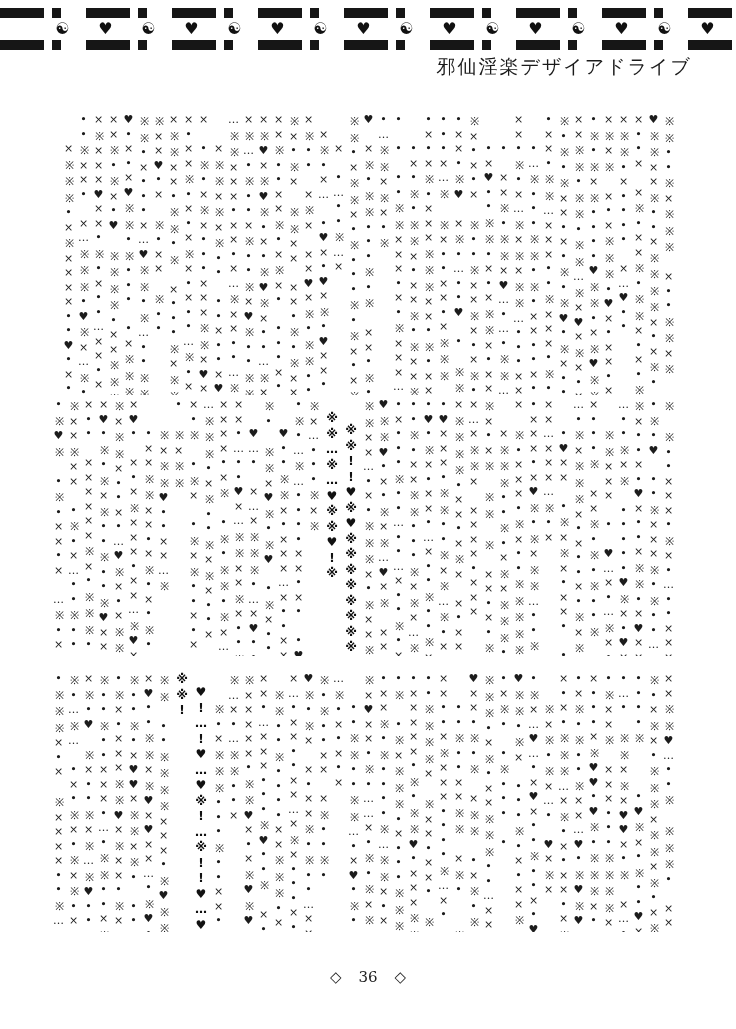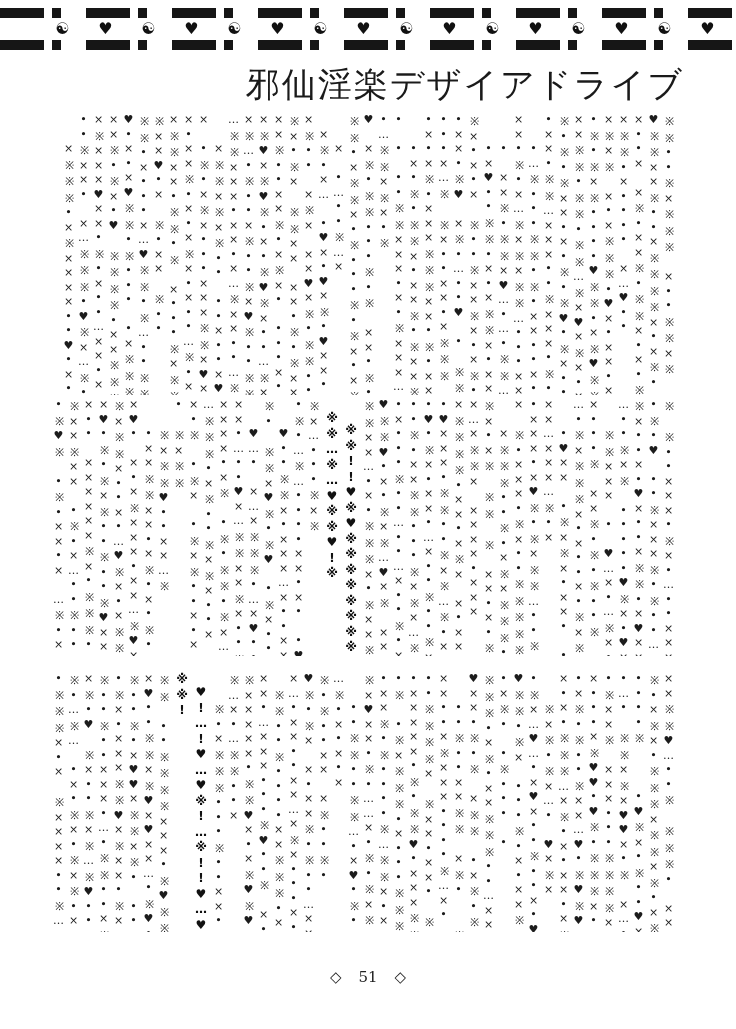--- a/index.html
+++ b/index.html
@@ -15,22 +15,22 @@
       #161616 0 44px, transparent 44px 52px,
       #161616 52px 61px, transparent 61px 86px);
   }
   .symbol-row{height:22px;display:flex;align-items:center;padding-left:41px;}
   .symbol-row span{
     width:43px;text-align:center;font-size:16px;line-height:22px;
     font-family:"DejaVu Sans",sans-serif;color:#111;
   }
   
   .title{
-    position:absolute;top:54px;right:44px;margin:8px;
-    font-size:34px;font-weight:400;letter-spacing:2px;
+    position:absolute;top:54px;right:44px;margin:0;
+    font-size:19px;font-weight:400;letter-spacing:2px;
     font-family:"DejaVu Sans",sans-serif;white-space:nowrap;
   }
   
   .band{
     position:absolute;right:60px;
     writing-mode:vertical-rl;text-orientation:upright;
     overflow:hidden;
   }
   .col{
     font-size:11px;line-height:15px;letter-spacing:1.5px;
@@ -205,17 +205,17 @@
         <div class="col">•※×•×××※※♥×※××•※×※•※</div>
         <div class="col">※••※••×××•…•※※••×※×※</div>
         <div class="col">×※•♥ ※×••※×※…※♥••※※×</div>
         <div class="col">※•…※… •×•※×•※×※•×※※•</div>
         <div class="col">•※※※×•× ※××××••※…※…•</div>
       </div>
     </div>
 
   <div class="footer">
     <span class="orn">◇</span>
-    <span>51</span>
+    <span>36</span>
     <span class="orn">◇</span>
   </div>
 
 </div>
 
 </body></html>

